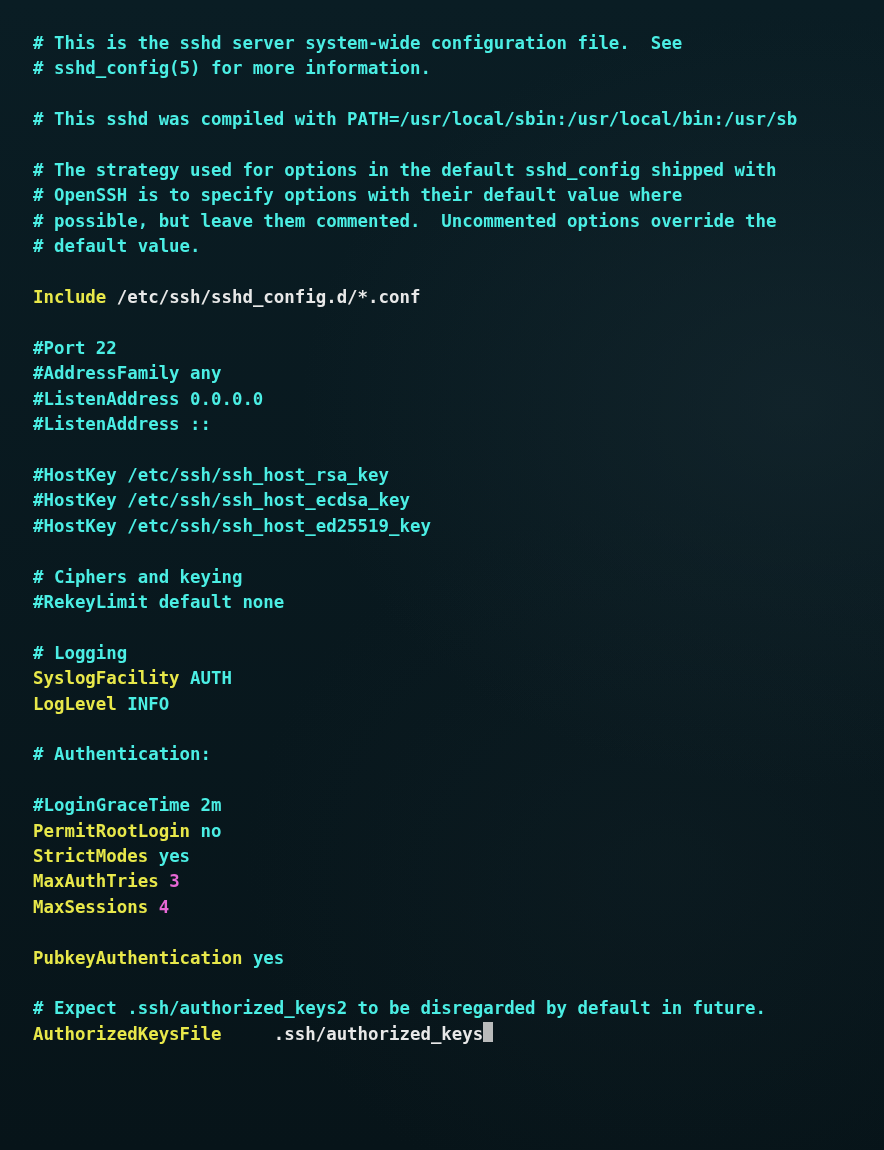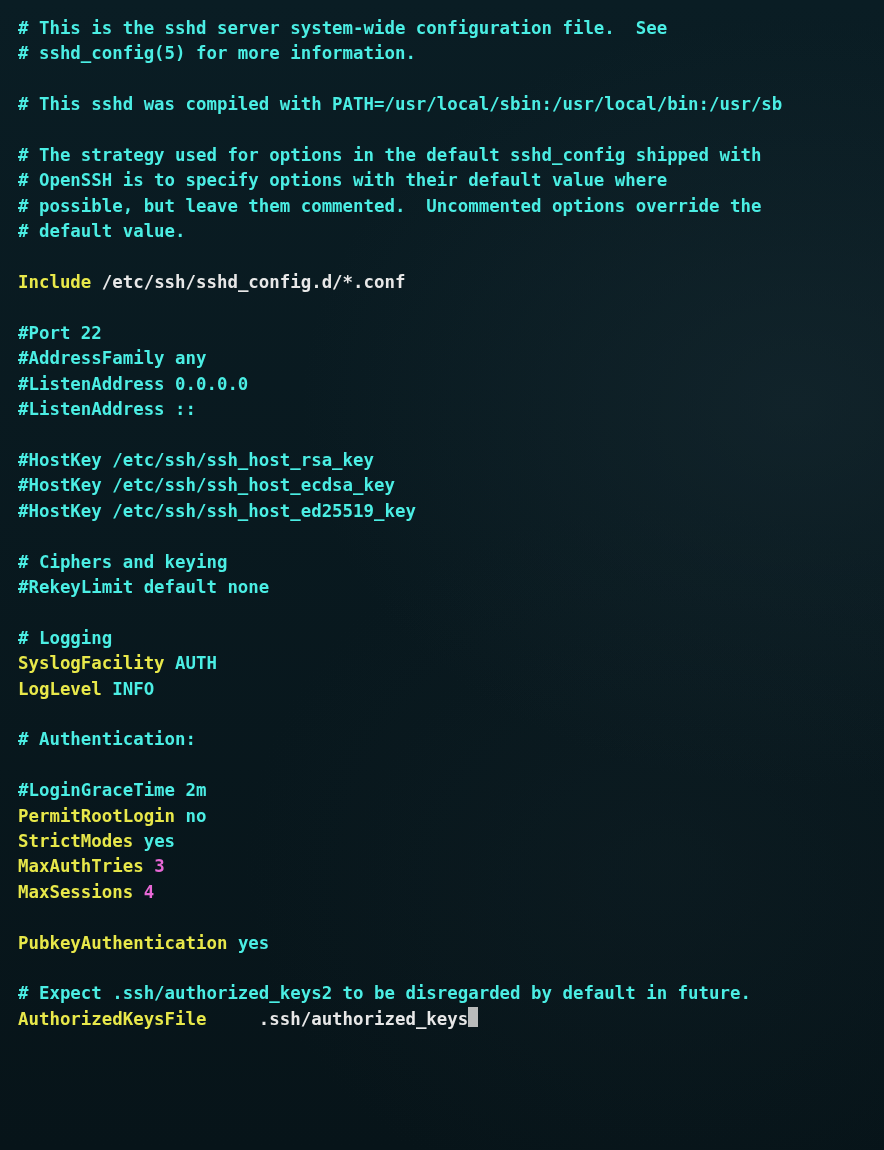--- a/index.html
+++ b/index.html
@@ -23,21 +23,21 @@
     inset:0;
     background:
       radial-gradient(900px 700px at 90% 35%, rgba(30,50,58,0.38), transparent 55%),
       radial-gradient(700px 600px at 75% 75%, rgba(18,34,40,0.35), transparent 60%),
       linear-gradient(180deg, #0a1d24 0%, #071419 100%);
     z-index:0;
   }
   pre.editor {
     position: relative;
     z-index: 1;
-    margin: 0;
+    margin: 15px;
     padding: 16px 0 0 18px;
     white-space: pre;
     color: #d8d8d8;
   }
   .c   { color:#4beee4; font-weight:700; } 
   .kw  { color:#e8e84a; font-weight:700; } 
   .val { color:#4beee4; font-weight:800; } 
   .txt { color:#e8e8e8; font-weight:600; } 
   .num { color:#e868d6; font-weight:700; } 
   .cursor{

